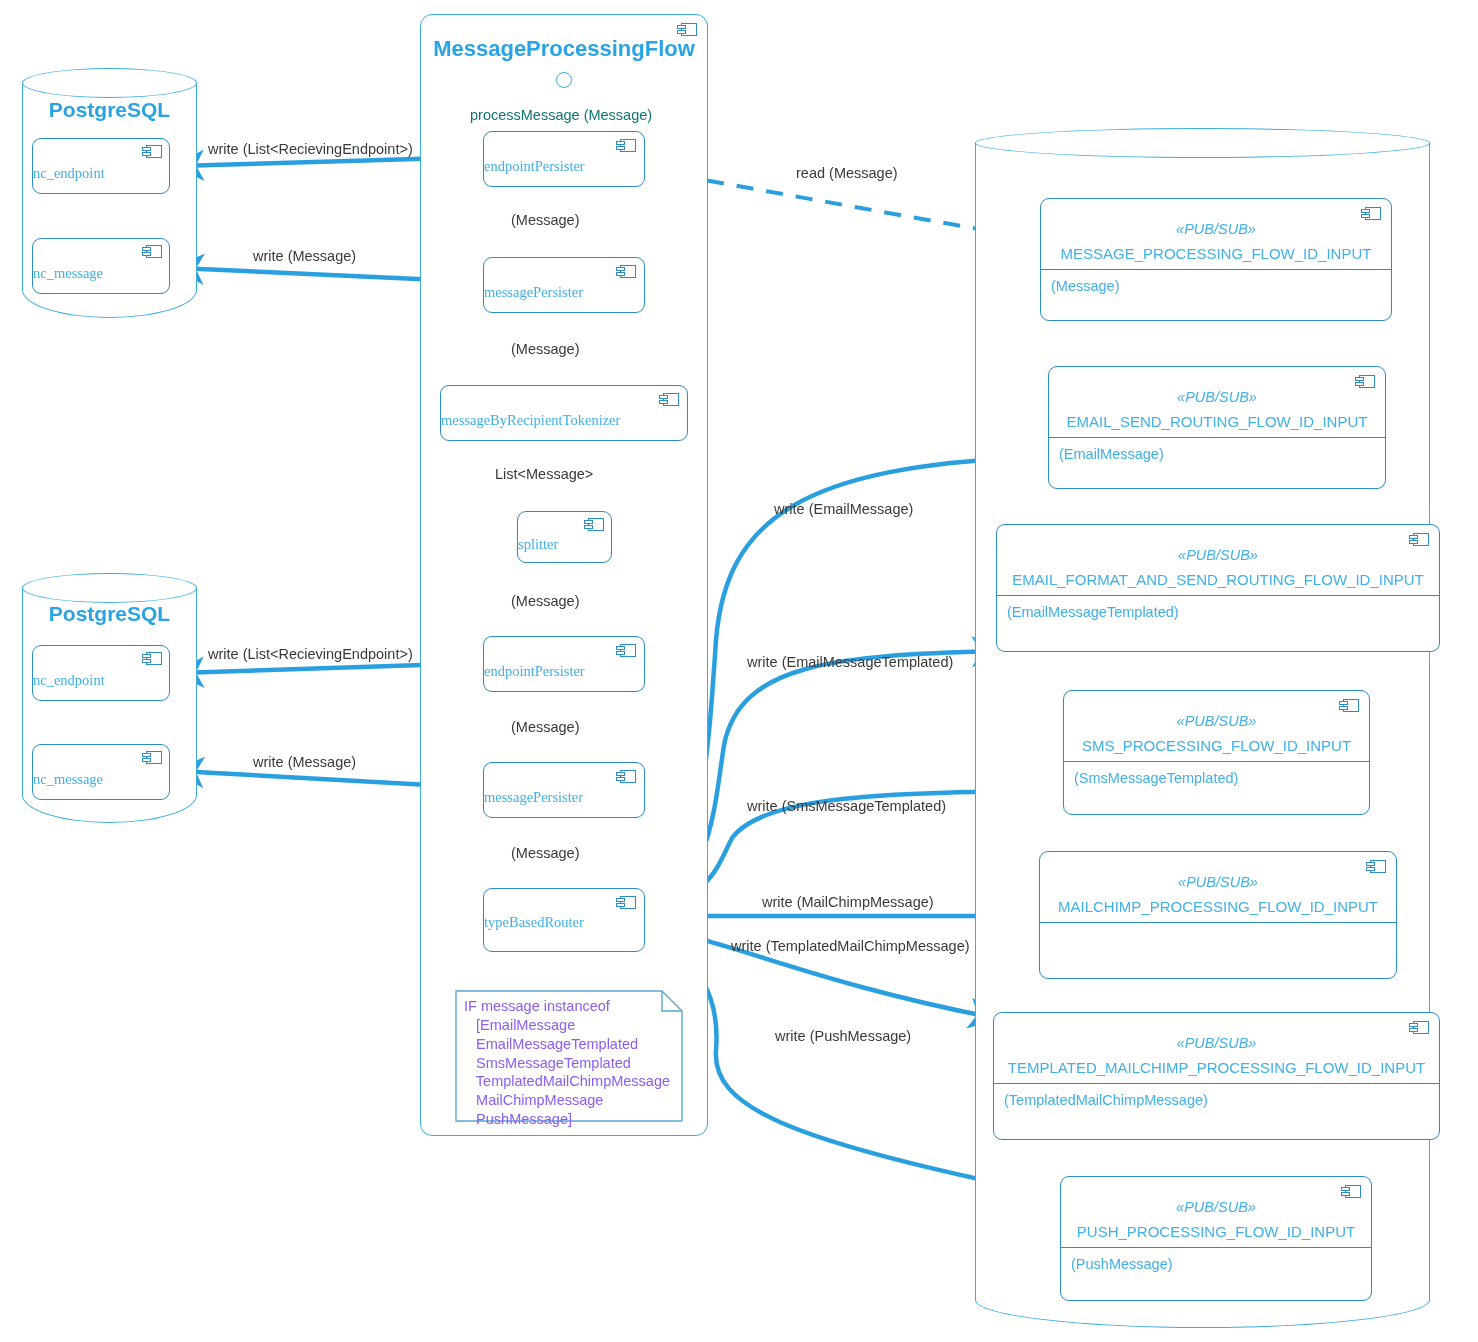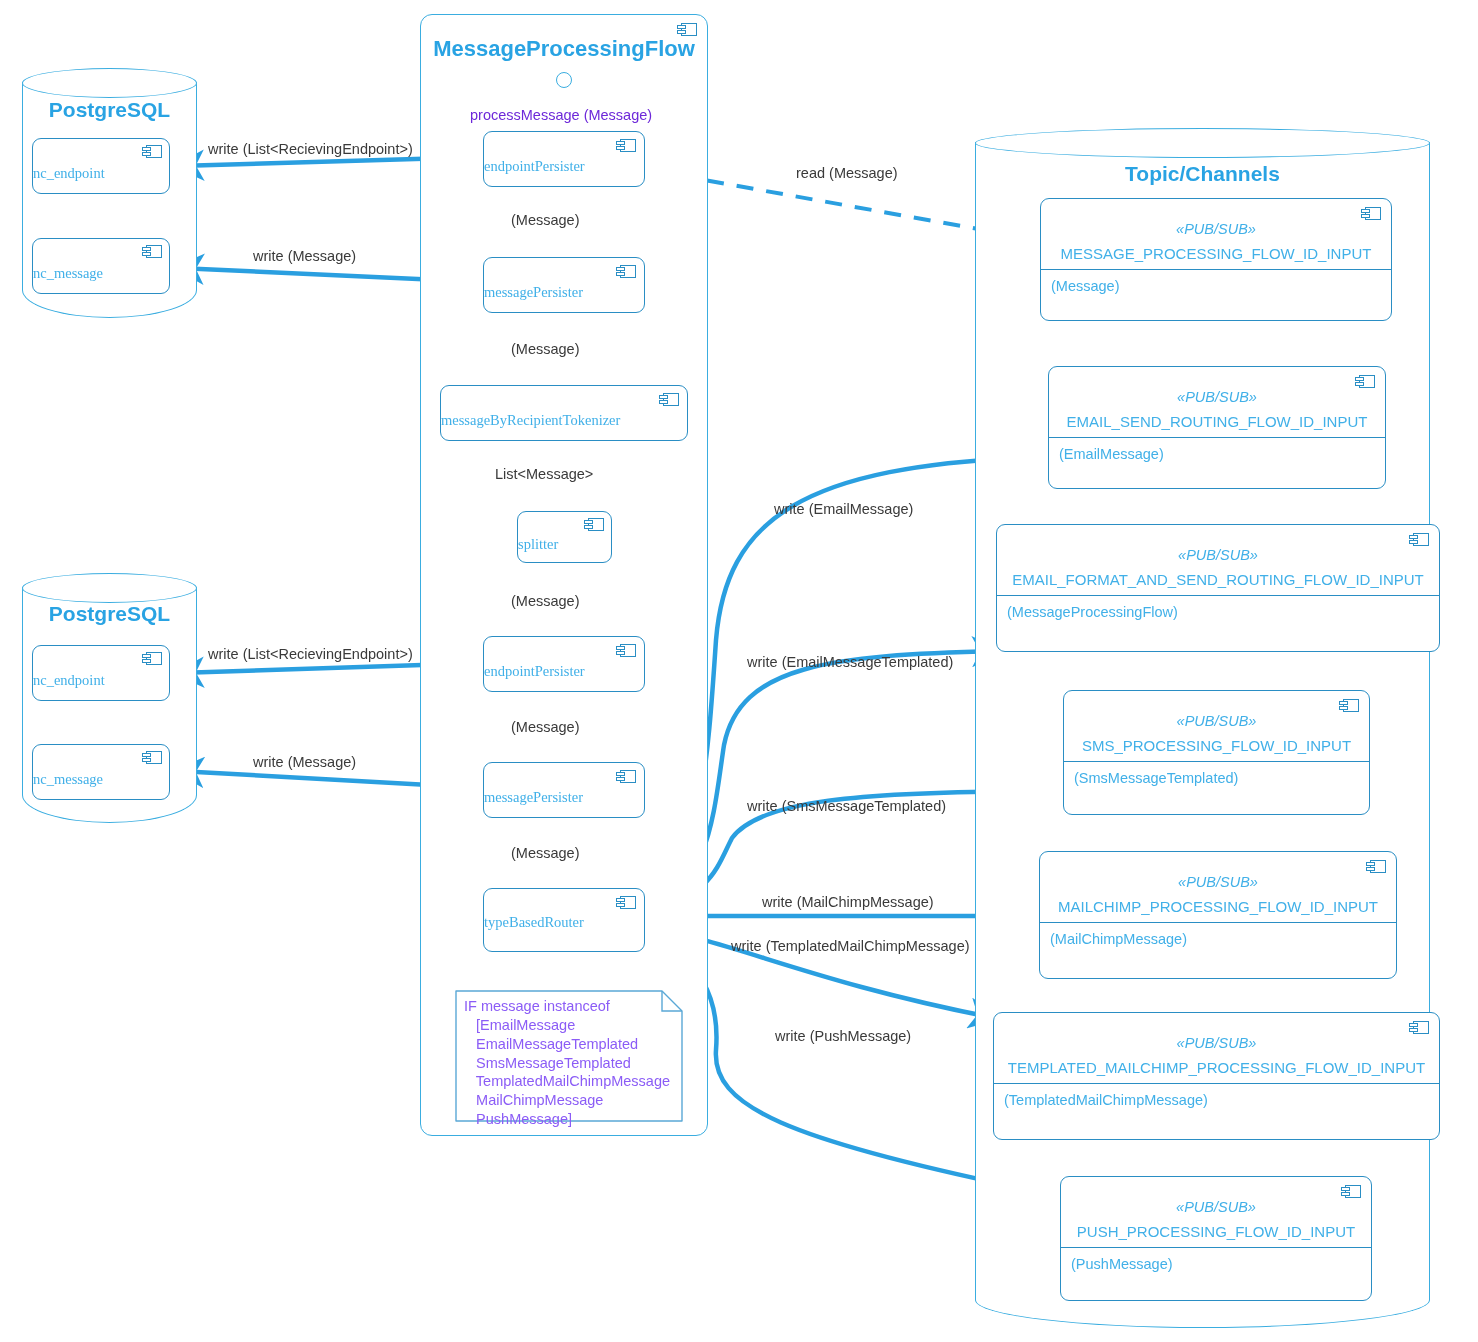--- a/index.html
+++ b/index.html
@@ -173,21 +173,21 @@
     white-space: pre;
   }
   
   .elabel {
     position: absolute;
     font-size: 14.5px;
     color: #3a3a3a;
     white-space: nowrap;
   }
   .elabel.blue {
-    color: #6d28d9;
+    color: #0f766e;
   }
   
   #start-circle {
     position: absolute;
     width: 16px;
     height: 16px;
     border: 1.6px solid #3aade0;
     border-radius: 50%;
     background: #fff;
     box-sizing: border-box;
@@ -389,21 +389,20 @@
    SmsMessageTemplated
    TemplatedMailChimpMessage
    MailChimpMessage
    PushMessage]</div>
   </div>
 
   <div class="cyl" style="left:975px; top:128px; width:455px; height:1200px;">
     <div class="body"></div>
     <div class="top"></div>
   </div>
-  <div class="cyl-title" style="left:975px; top:162px; width:455px;">Topic/Channels</div>
 
   <div class="topic" style="left:1040px; top:198px; width:352px; height:123px;">
     <span class="cicon" style="position:absolute; right:10px; top:8px;">
       <span class="box"></span>
         <span class="tab1"></span>
         <span class="tab2"></span>
     </span>
     <div class="stereotype">«PUB/SUB»</div>
     <div class="tname">MESSAGE_PROCESSING_FLOW_ID_INPUT</div>
     <div class="divider"></div>
@@ -424,21 +423,21 @@
 
   <div class="topic" style="left:996px; top:524px; width:444px; height:128px;">
     <span class="cicon" style="position:absolute; right:10px; top:8px;">
       <span class="box"></span>
         <span class="tab1"></span>
         <span class="tab2"></span>
     </span>
     <div class="stereotype">«PUB/SUB»</div>
     <div class="tname">EMAIL_FORMAT_AND_SEND_ROUTING_FLOW_ID_INPUT</div>
     <div class="divider"></div>
-    <div class="payload">(MessageProcessingFlow)</div>
+    <div class="payload">(EmailMessageTemplated)</div>
   </div>
 
   <div class="topic" style="left:1063px; top:690px; width:307px; height:125px;">
     <span class="cicon" style="position:absolute; right:10px; top:8px;">
       <span class="box"></span>
         <span class="tab1"></span>
         <span class="tab2"></span>
     </span>
     <div class="stereotype">«PUB/SUB»</div>
     <div class="tname">SMS_PROCESSING_FLOW_ID_INPUT</div>
@@ -448,21 +447,20 @@
 
   <div class="topic" style="left:1039px; top:851px; width:358px; height:128px;">
     <span class="cicon" style="position:absolute; right:10px; top:8px;">
       <span class="box"></span>
         <span class="tab1"></span>
         <span class="tab2"></span>
     </span>
     <div class="stereotype">«PUB/SUB»</div>
     <div class="tname">MAILCHIMP_PROCESSING_FLOW_ID_INPUT</div>
     <div class="divider"></div>
-    <div class="payload">(MailChimpMessage)</div>
   </div>
 
   <div class="topic" style="left:993px; top:1012px; width:447px; height:128px;">
     <span class="cicon" style="position:absolute; right:10px; top:8px;">
       <span class="box"></span>
         <span class="tab1"></span>
         <span class="tab2"></span>
     </span>
     <div class="stereotype">«PUB/SUB»</div>
     <div class="tname">TEMPLATED_MAILCHIMP_PROCESSING_FLOW_ID_INPUT</div>

